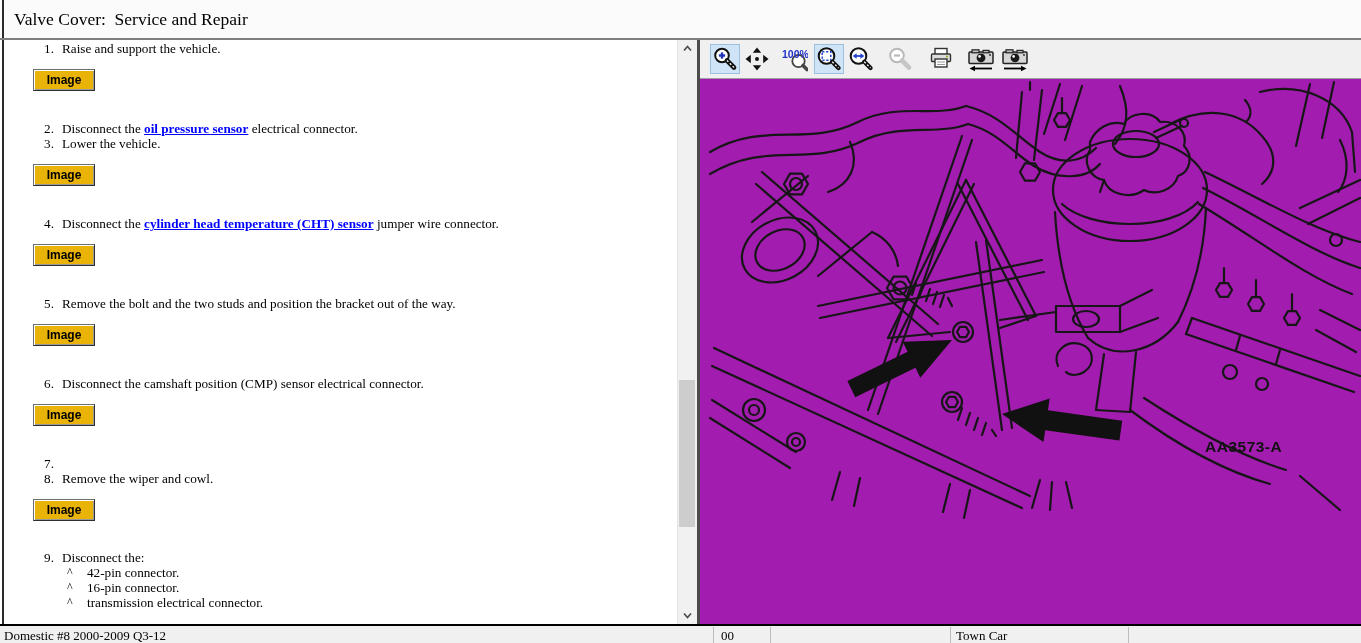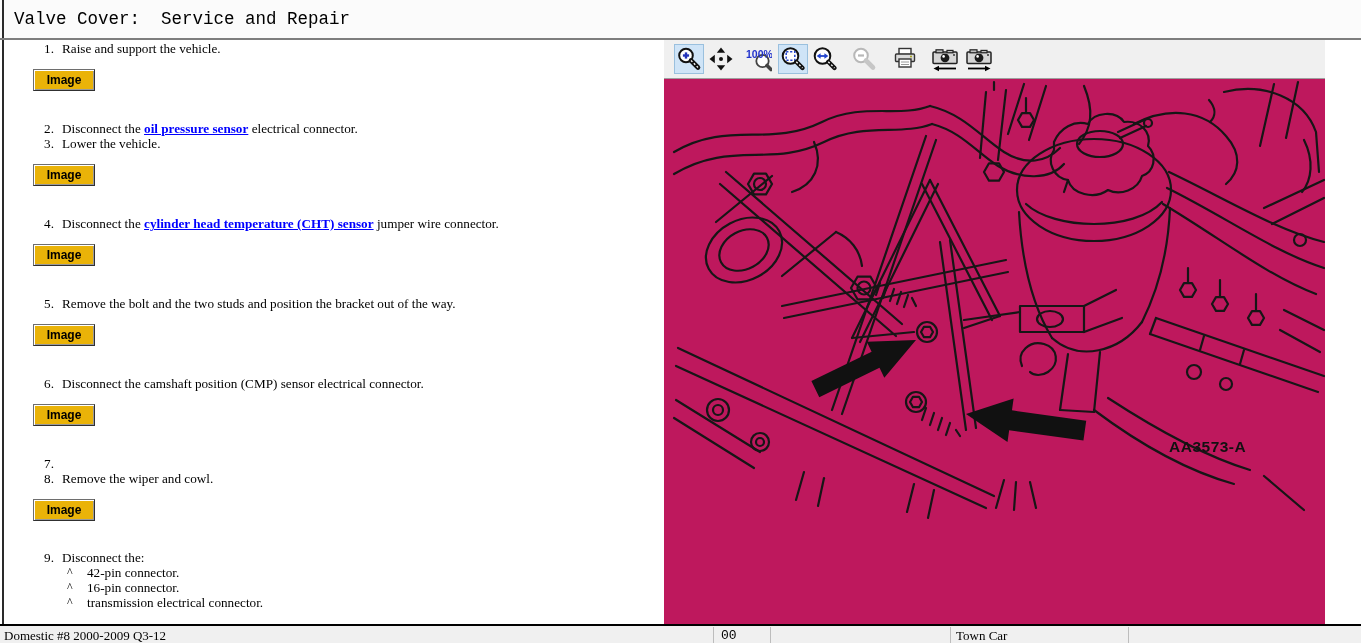--- a/index.html
+++ b/index.html
@@ -7,21 +7,21 @@
     width:1361px; height:643px; position:relative; overflow:hidden;
     background:#ffffff; font-family:"Liberation Serif", serif; color:#000;
   }
   
   .titlebar {
     position:absolute; left:0; top:0; width:1361px; height:38px;
     background:#fbfbfb;
   }
   .titlebar h1 {
     margin:0; padding:9px 0 0 14px; font-size:17.5px; font-weight:normal;
-    white-space:pre; font-family:Liberation Mono, monospace;
+    white-space:pre; font-family:Liberation Serif, serif;
   }
   .left-edge-line { position:absolute; left:2px; top:0; width:2px; height:624px; background:#2a2a2a; }
   .title-sep { position:absolute; left:0; top:38px; width:1361px; height:2px; background:#7e7e7e; }
 
   
   .left-pane {
     position:absolute; left:4px; top:40px; width:672px; height:584px;
     background:#fff; overflow:hidden; font-size:13.2px; line-height:15px;
   }
   .pgroup { margin:0; }
@@ -48,21 +48,21 @@
     background:#f1f1f1; border-left:1px solid #e3e3e3;
   }
   .vscroll .btn { position:absolute; left:0; width:19px; height:17px; display:flex; align-items:center; justify-content:center; }
   .vscroll .btn.up { top:0; }
   .vscroll .btn.down { bottom:0; }
   .vscroll .thumb { position:absolute; left:1px; top:340px; width:16px; height:147px; background:#cdcdcd; }
 
   .pane-divider { position:absolute; left:697px; top:40px; width:3px; height:584px; background:#4c4c4c; }
 
   
-  .right-pane { position:absolute; left:664px; top:40px; width:661px; height:584px; background:#be185d; }
+  .right-pane { position:absolute; left:700px; top:40px; width:661px; height:584px; background:#a21caf; }
   .toolbar {
     position:absolute; left:0; top:0; width:661px; height:39px; background:#f0f0f0;
     border-bottom:1px solid #9f9f9f; display:flex; align-items:center; padding-left:10px; box-sizing:border-box;
   }
   .tbtn {
     width:30px; height:30px; display:flex; align-items:center; justify-content:center;
     border:1px solid transparent; background:transparent; padding:0; margin:0 0 0 2px; cursor:pointer;
   }
   .tbtn.first { margin-left:0; }
   .tbtn.selected { background:#cfe4f7; border-color:#9ac0de; }
@@ -414,20 +414,20 @@
       <polygon points="0,0 -45,-22 -45,-10 -120,-10 -120,10 -45,10 -45,22" transform="translate(302,334) rotate(188)" fill="#111" stroke="none"></polygon>
 
       <text x="505" y="372" font-family="Liberation Sans, sans-serif" font-size="15.5" font-weight="bold" letter-spacing="0.5" fill="#111" stroke="none">AA3573-A</text>
     </svg>
   </div>
 </div>
 
 <div class="statusbar">
   <div class="cell" style="left:4px;  width:700px;">Domestic #8 2000-2009 Q3-12</div>
   <div class="sep" style="left:713px;"></div>
-  <div class="cell" style="left:721px; width:45px;font-family:Liberation Mono, monospace;">00</div>
+  <div class="cell" style="left:721px; width:45px;">00</div>
   <div class="sep" style="left:770px;"></div>
   <div class="cell" style="left:776px; width:170px;margin-top:32px;">Lincoln</div>
   <div class="sep" style="left:950px;"></div>
   <div class="cell" style="left:956px; width:168px;">Town Car</div>
   <div class="sep" style="left:1128px;"></div>
   <div class="cell" style="left:1072px; width:220px;margin-top:42px;">V8-4.6L VIN W</div>
 </div>
 
 </body></html>

